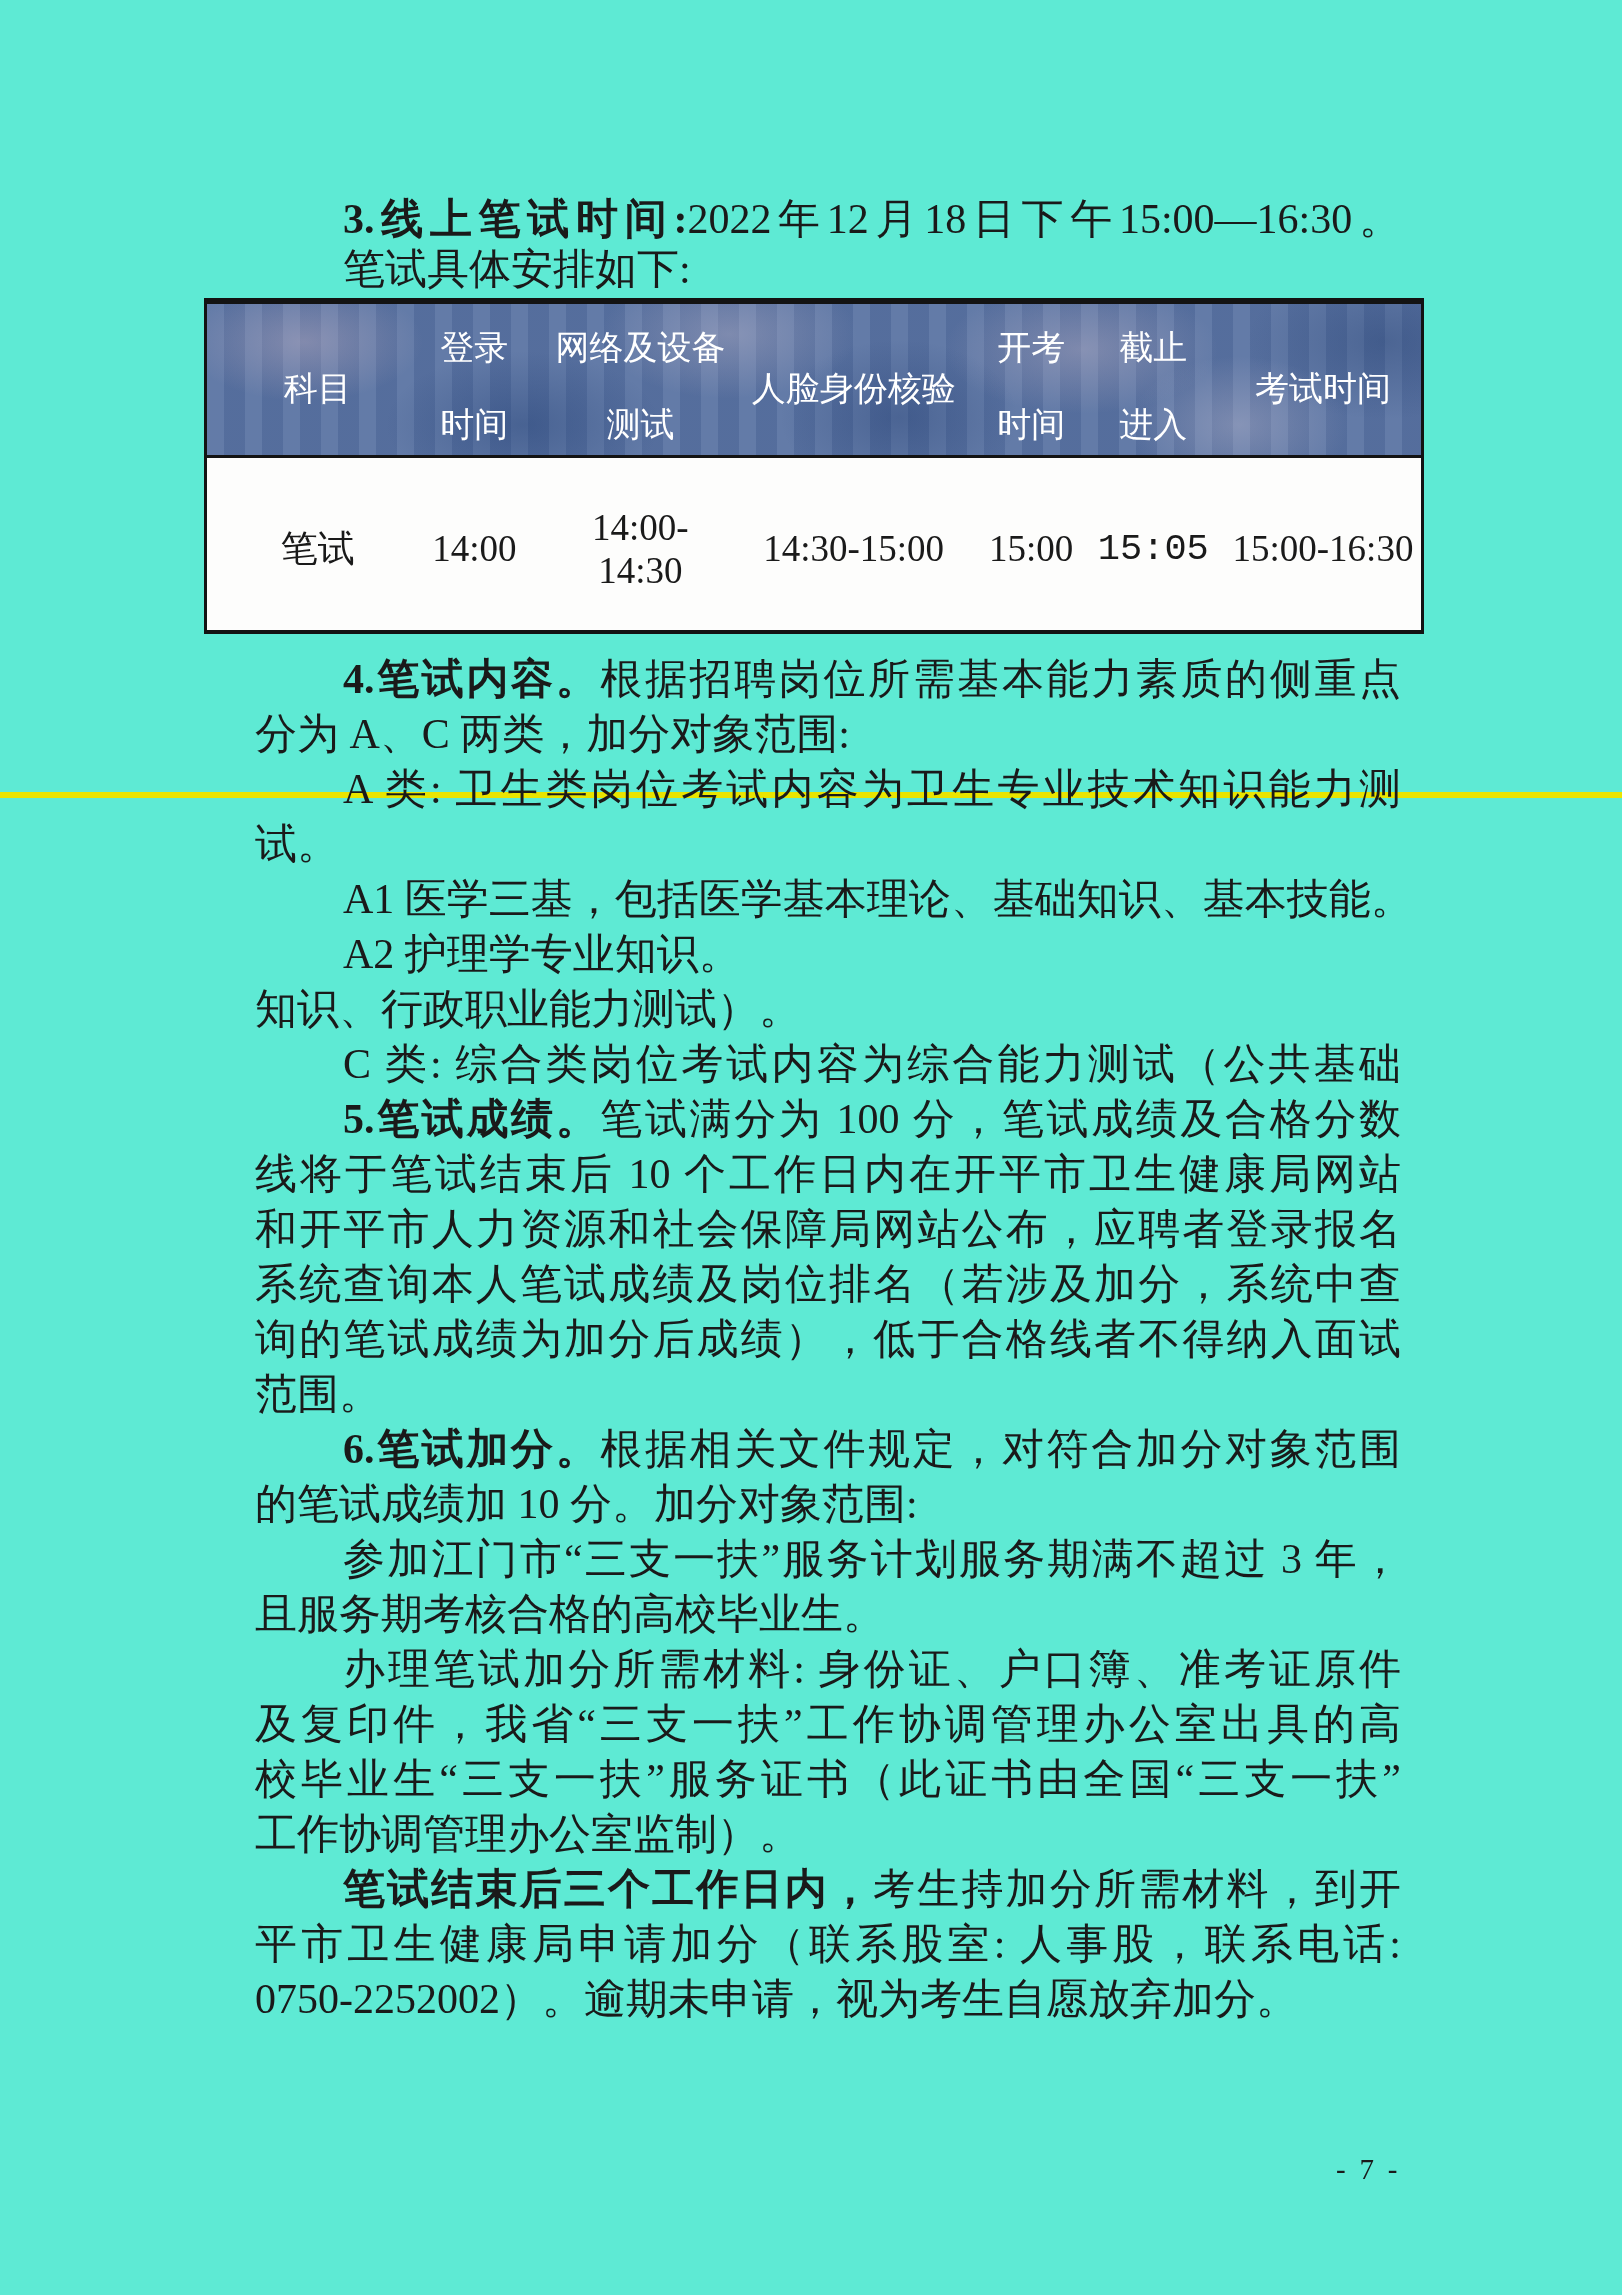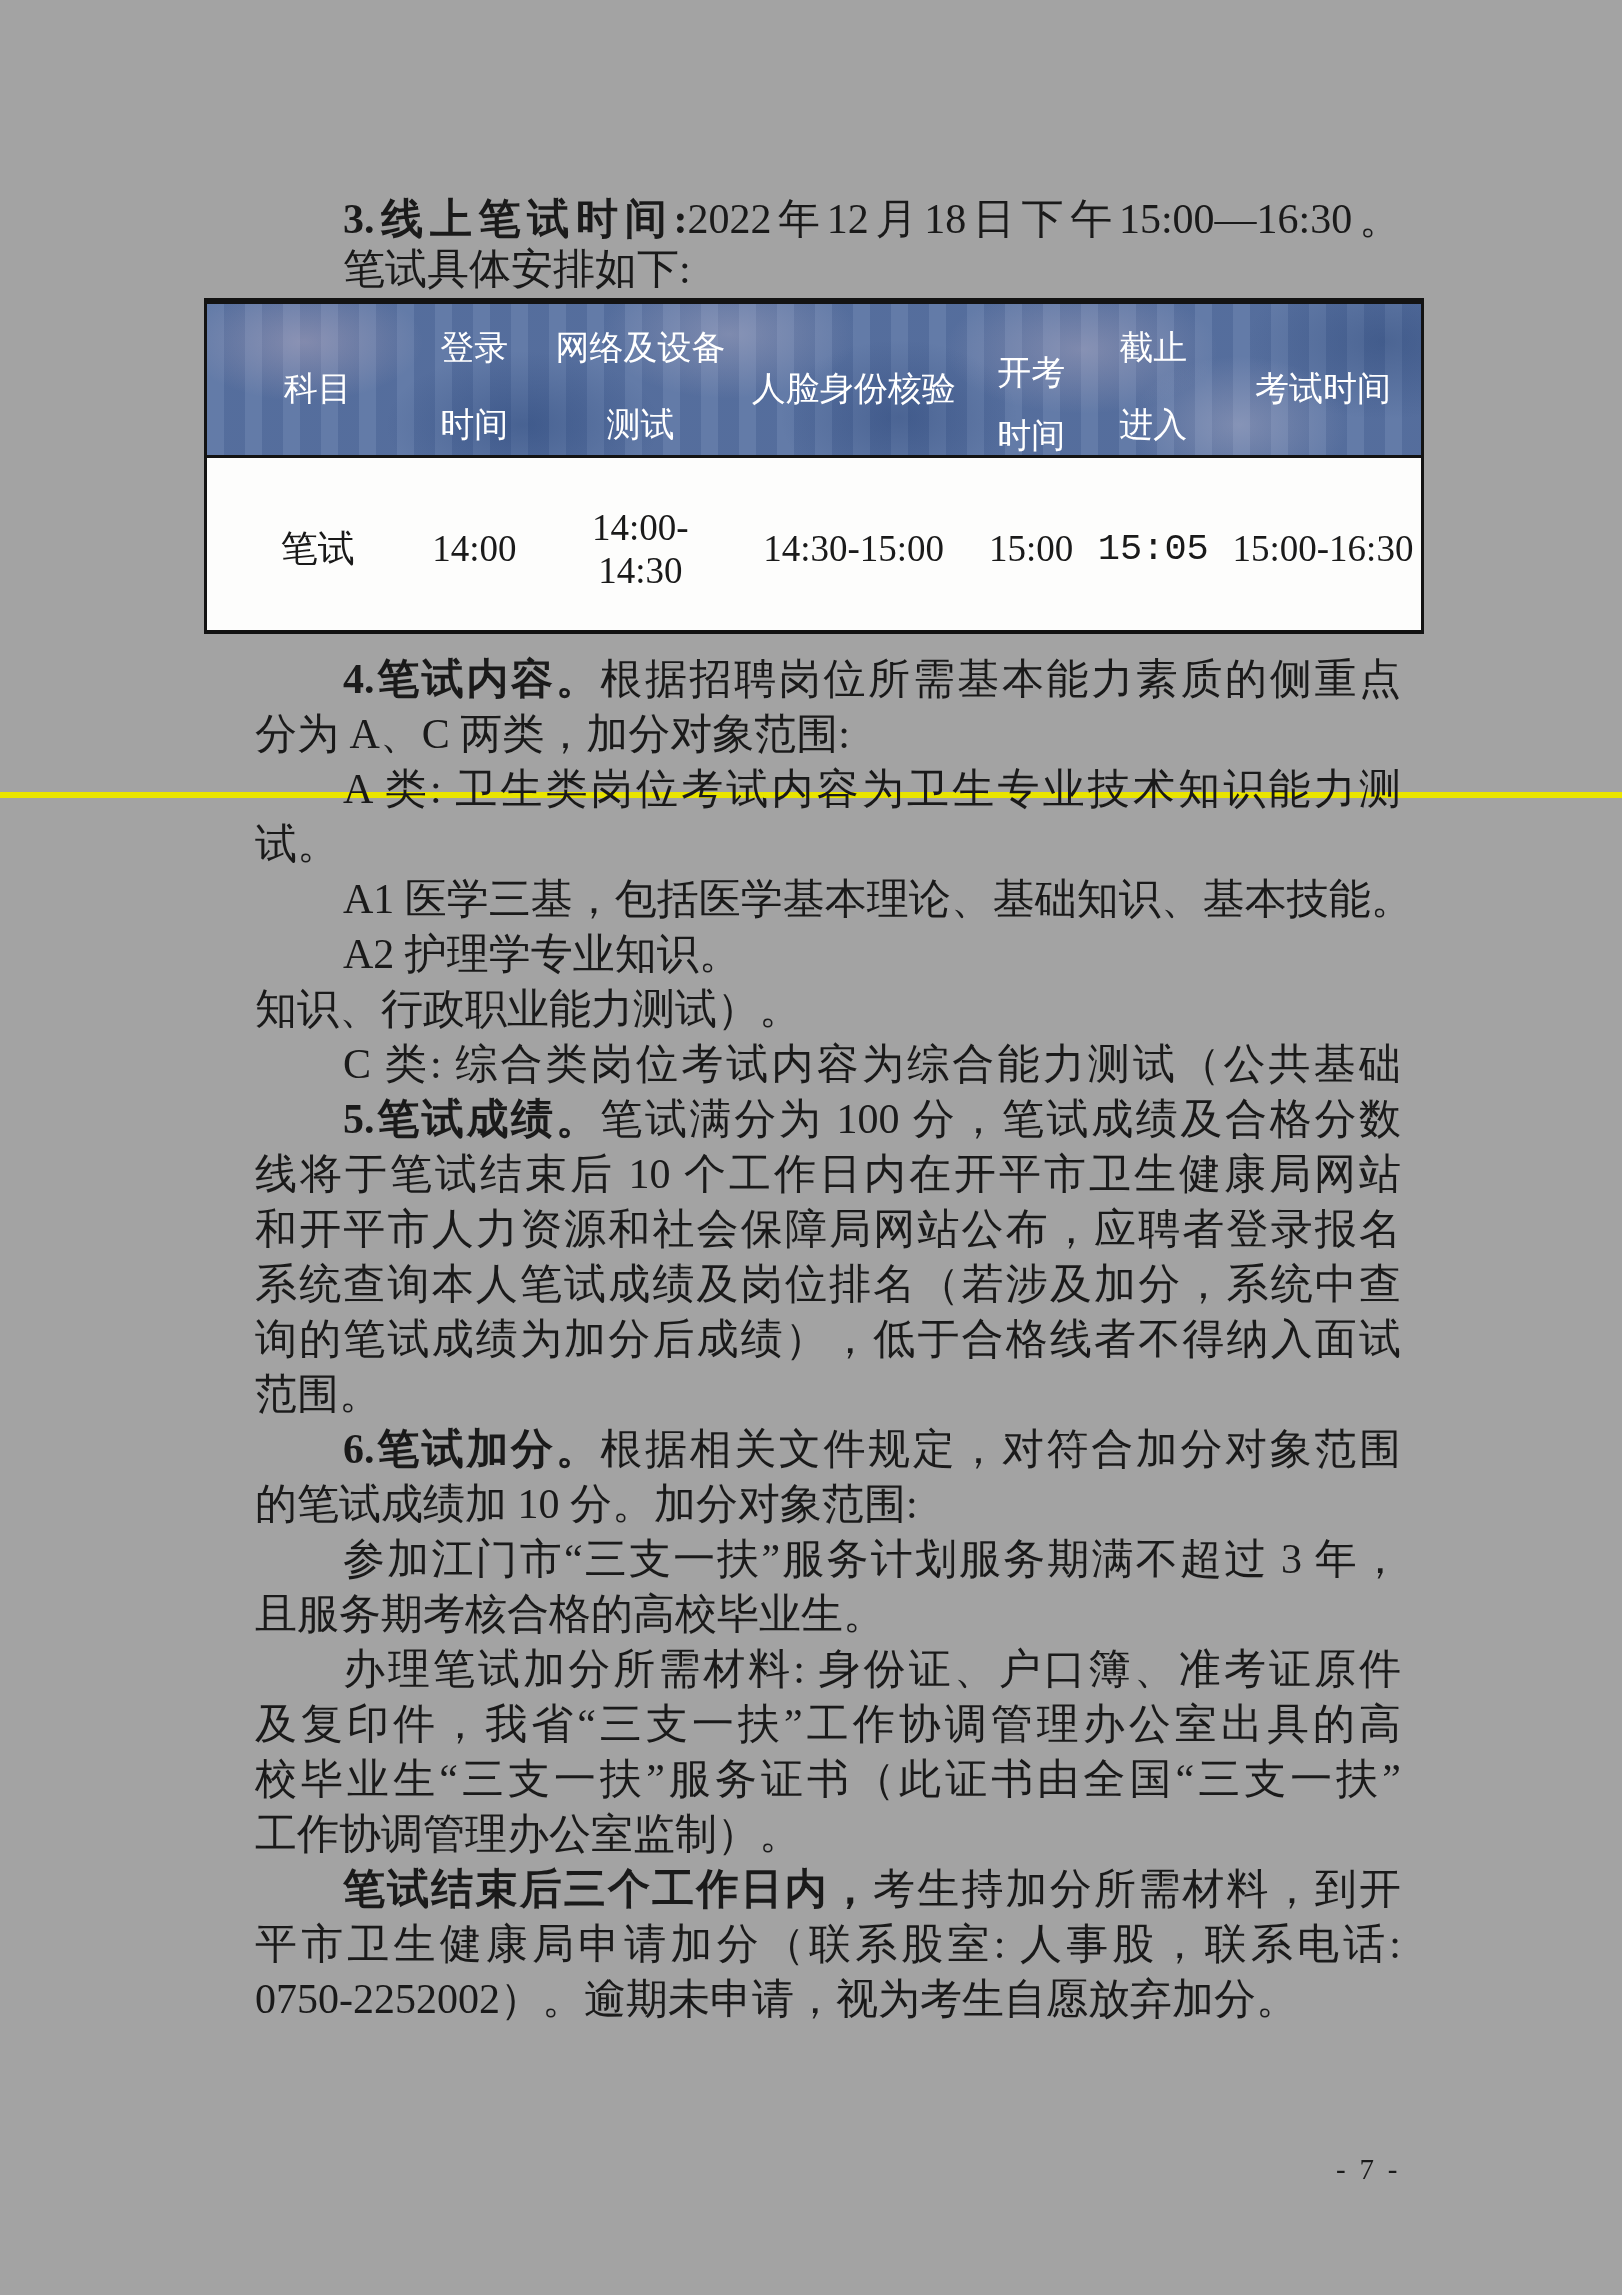--- a/index.html
+++ b/index.html
@@ -1,19 +1,19 @@
 <!DOCTYPE html>
 <html style="font-size:10.5px"><head>
 <meta charset="utf-8">
 <style>
   html,body{margin:0;padding:0;background:#ffffff;}
   .page{
     position:relative;
     width:1623px;height:2295px;
-    background:#a3a3a3;
+    background:#5eead4;
     font-family:"Liberation Serif","DejaVu Serif",serif;
     color:#1a1a1a;
     overflow:hidden;
   }
   .textblock{
     position:absolute;
     left:255px;width:1146px;
     font-size:42px;
   }
   .intro-block{top:194px;line-height:50px;}
@@ -101,21 +101,21 @@
           <div>登录</div>
           <div>时间</div>
         </div>
         <div class="hcell two" style="width: 14.22%; align-items: center;">
           <div>网络及设备</div>
           <div>测试</div>
         </div>
         <div class="hcell one" style="width: 20.92%;">
           <div>人脸身份核验</div>
         </div>
-        <div class="hcell two" style="width: 8.32%; margin-top: 25px;">
+        <div class="hcell two" style="width: 8.32%;">
           <div>开考</div>
           <div>时间</div>
         </div>
         <div class="hcell two" style="width: 11.8%;">
           <div>截止</div>
           <div>进入</div>
         </div>
         <div class="hcell one" style="width: 16.15%;">
           <div>考试时间</div>
         </div>

